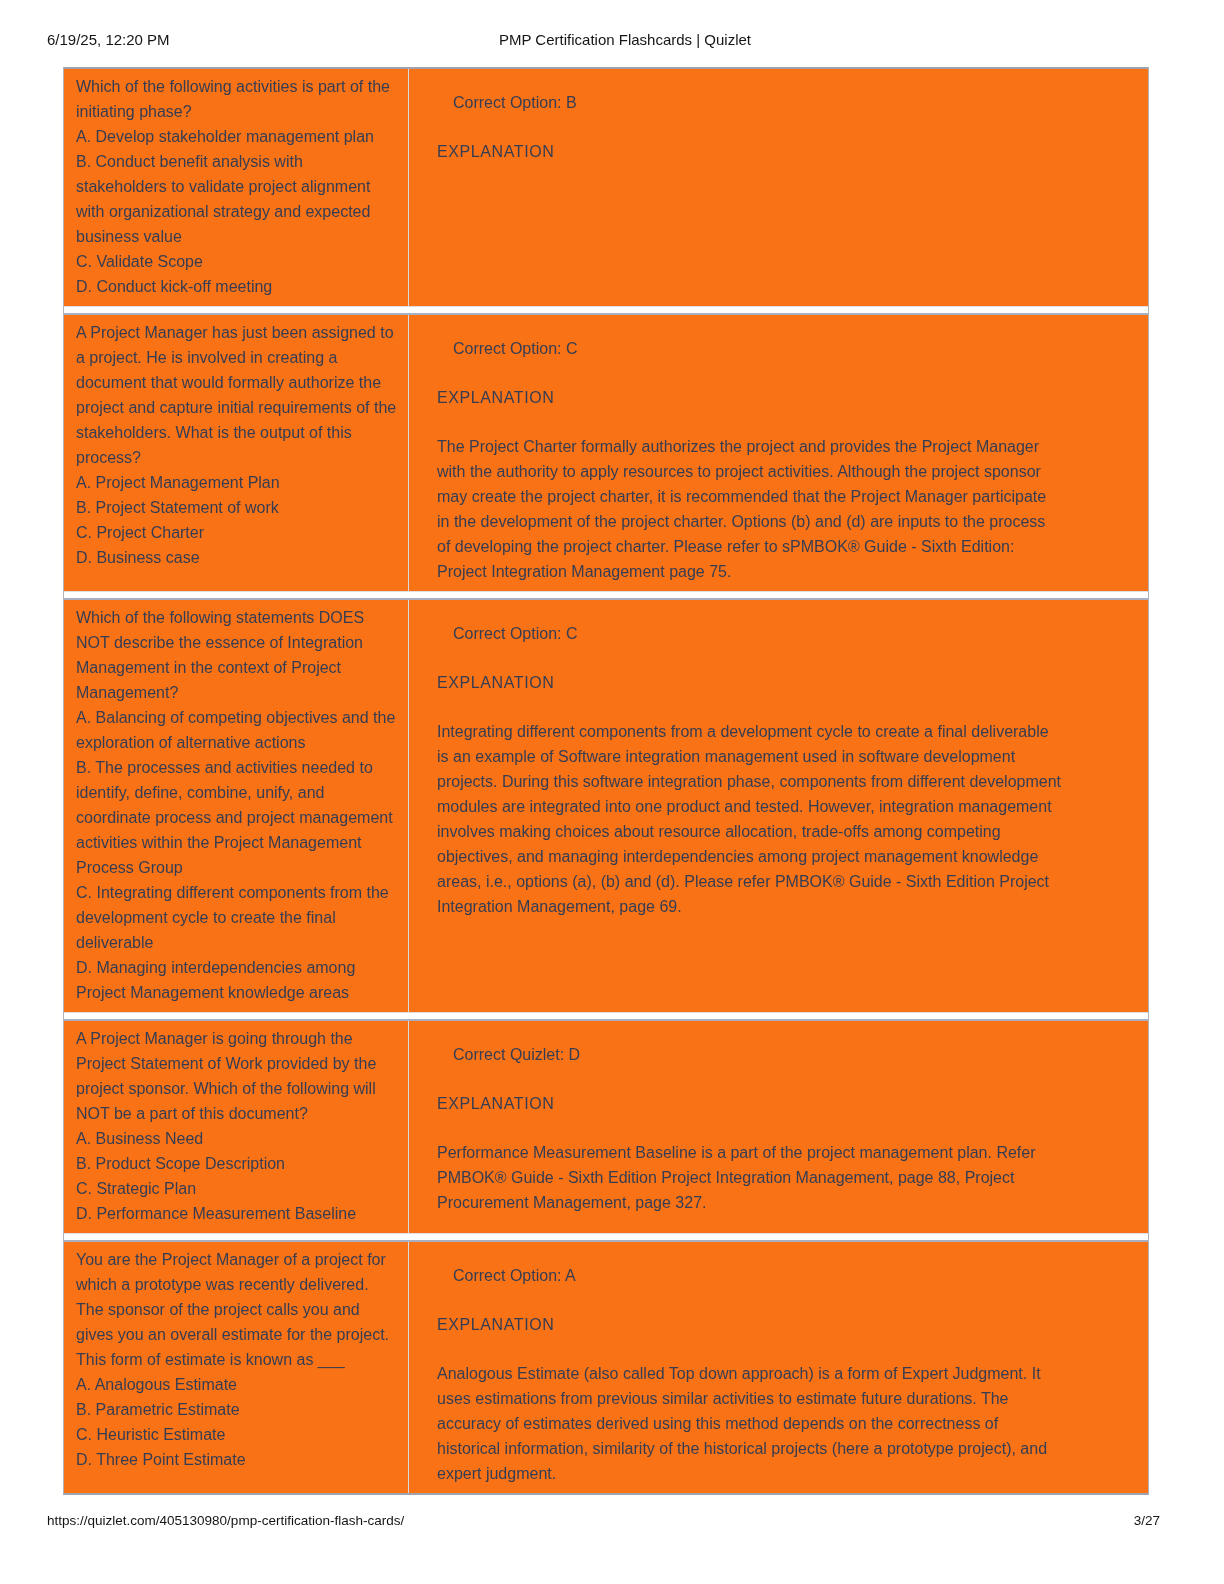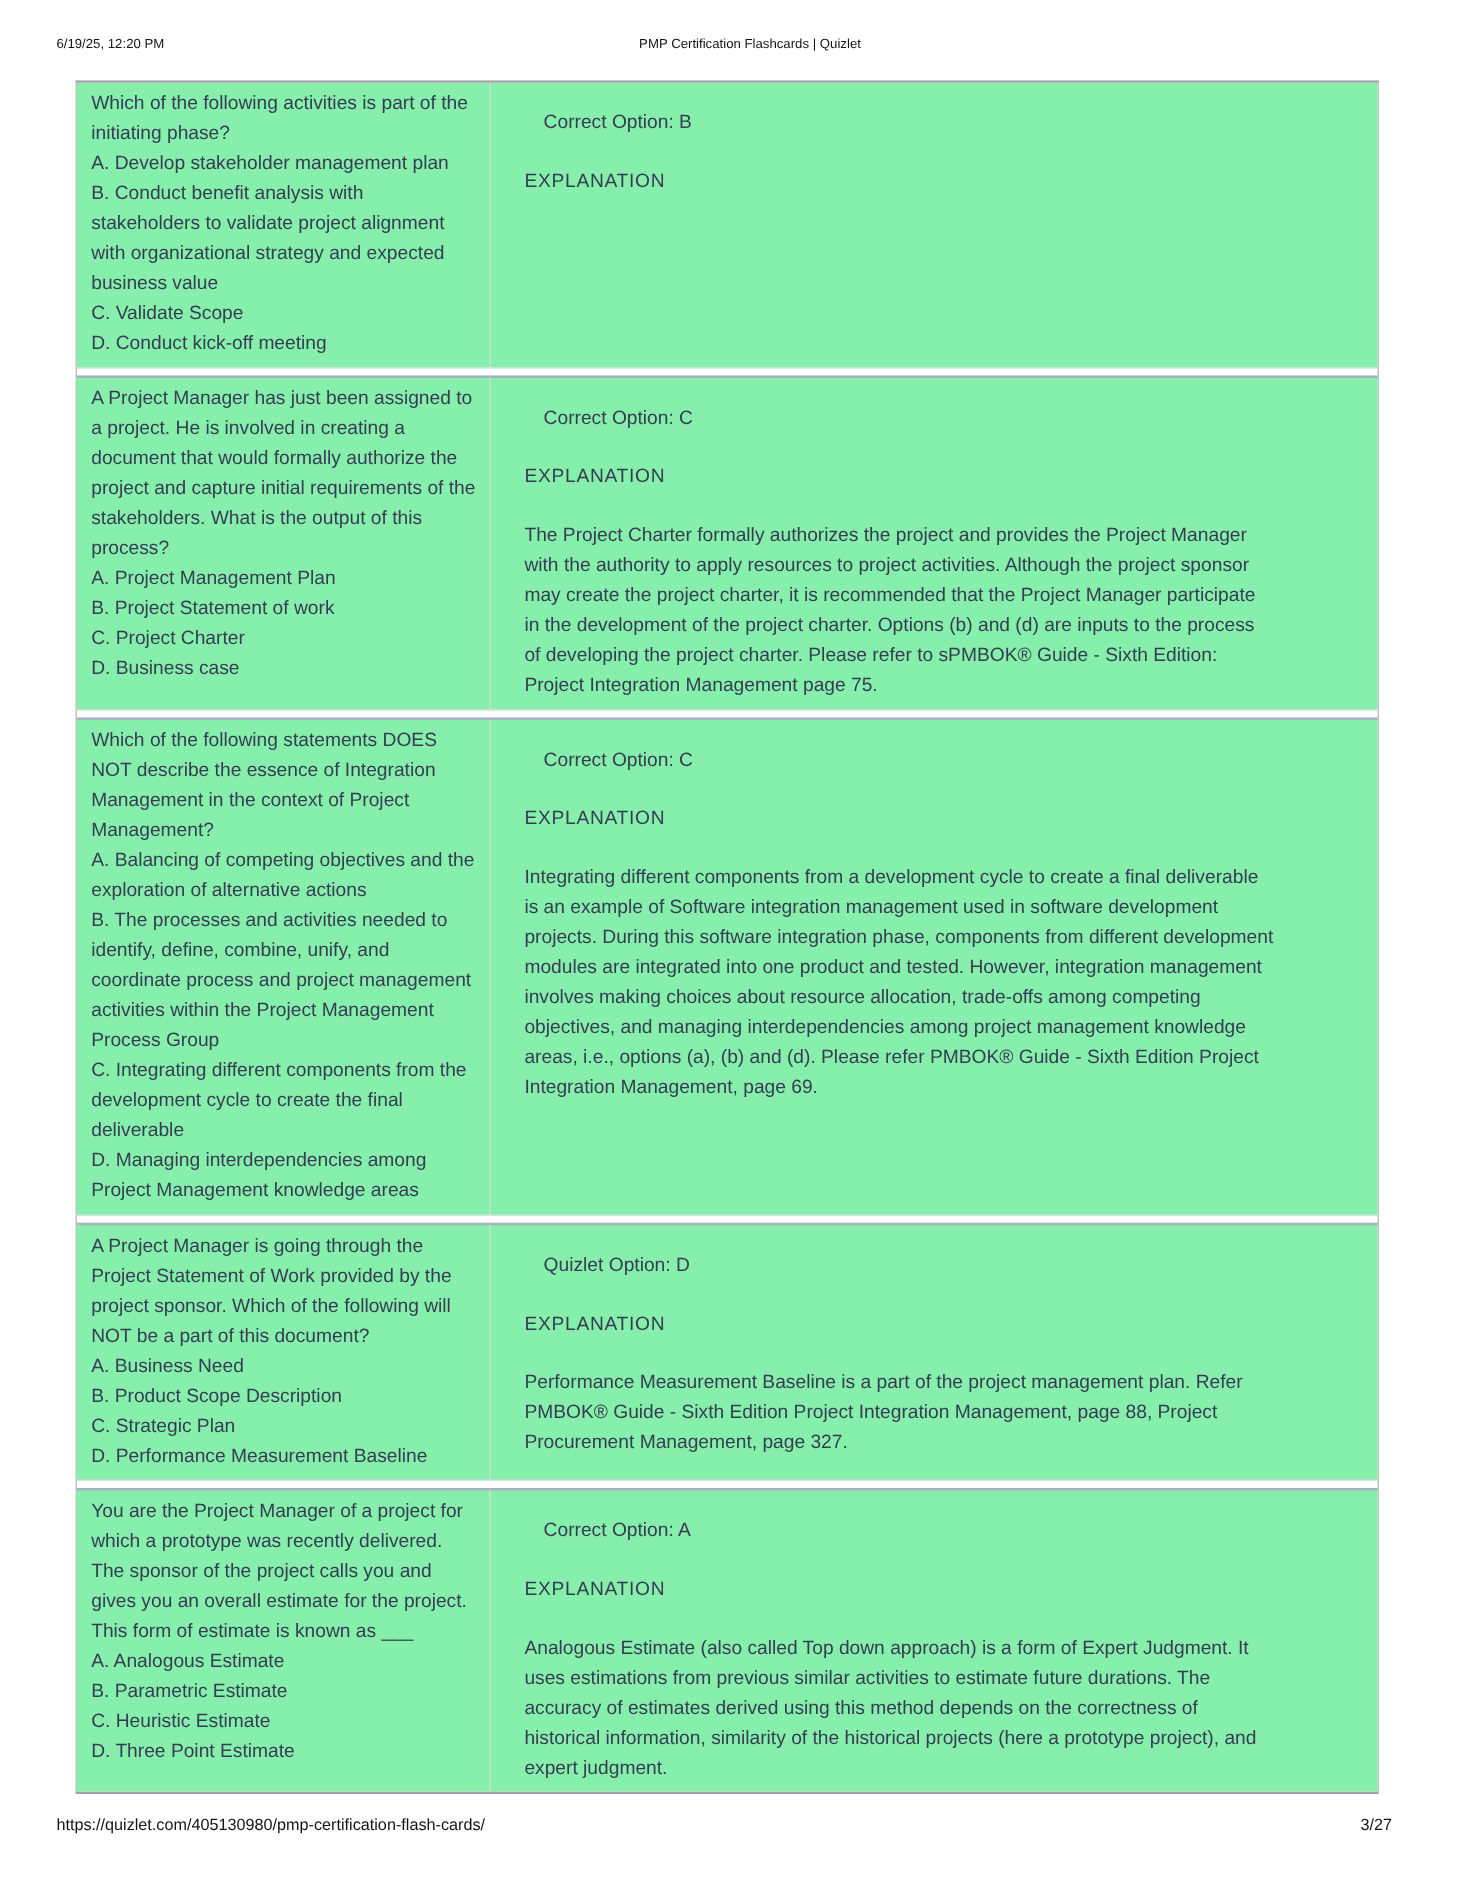--- a/index.html
+++ b/index.html
@@ -12,21 +12,21 @@
     font-family: "Liberation Sans", sans-serif;
   }
 
   
   .page-header {
     position: absolute;
     top: 31px;
     left: 0;
     width: 100%;
     height: 18px;
-    font-size: 11px;
+    font-size: 15px;
     color: #151515;
   }
   .header-datetime {
     position: absolute;
     left: 47px;
     top: 0;
     white-space: nowrap;
   }
   .header-title {
     width: 100%;
@@ -52,21 +52,21 @@
     width: 1086px;
     box-sizing: border-box;
     border-left: 1px solid #b2b2ba;
     border-right: 1px solid #b2b2ba;
     border-top: 2px solid #a2a2ac;
     border-bottom: 2px solid #a2a2ac;
     color: #363d52;
     font-size: 16px;
     line-height: 25px;
   }
-  .card-row { display: flex; background: #86efac; }
+  .card-row { display: flex; background: #f97316; }
   .card-row + .card-row {
     border-top: 2px solid #aab0c4;
     margin-top: 6px;
   }
   .card-row:not(:last-child) { border-bottom: 1px solid #dedee3; }
 
   .cell-question {
     flex: 0 0 345px;
     box-sizing: border-box;
     border-right: 1px solid #d9d9de;
@@ -137,21 +137,21 @@
 
   <div class="card-row">
     <div class="cell-question">
       <div class="question-text">A Project Manager is going through the Project Statement of Work provided by the project sponsor. Which of the following will NOT be a part of this document?
 A. Business Need
 B. Product Scope Description
 C. Strategic Plan
 D. Performance Measurement Baseline</div>
     </div>
     <div class="cell-answer">
-      <p class="correct-option">Quizlet Option: D</p>
+      <p class="correct-option">Correct Quizlet: D</p>
       <p class="explanation-label">EXPLANATION</p>
       <p class="explanation-text">Performance Measurement Baseline is a part of the project management plan. Refer PMBOK® Guide - Sixth Edition Project Integration Management, page 88, Project Procurement Management, page 327.</p>
     </div>
   </div>
 
   <div class="card-row">
     <div class="cell-question">
       <div class="question-text">You are the Project Manager of a project for which a prototype was recently delivered. The sponsor of the project calls you and gives you an overall estimate for the project. This form of estimate is known as ___
 A. Analogous Estimate
 B. Parametric Estimate

